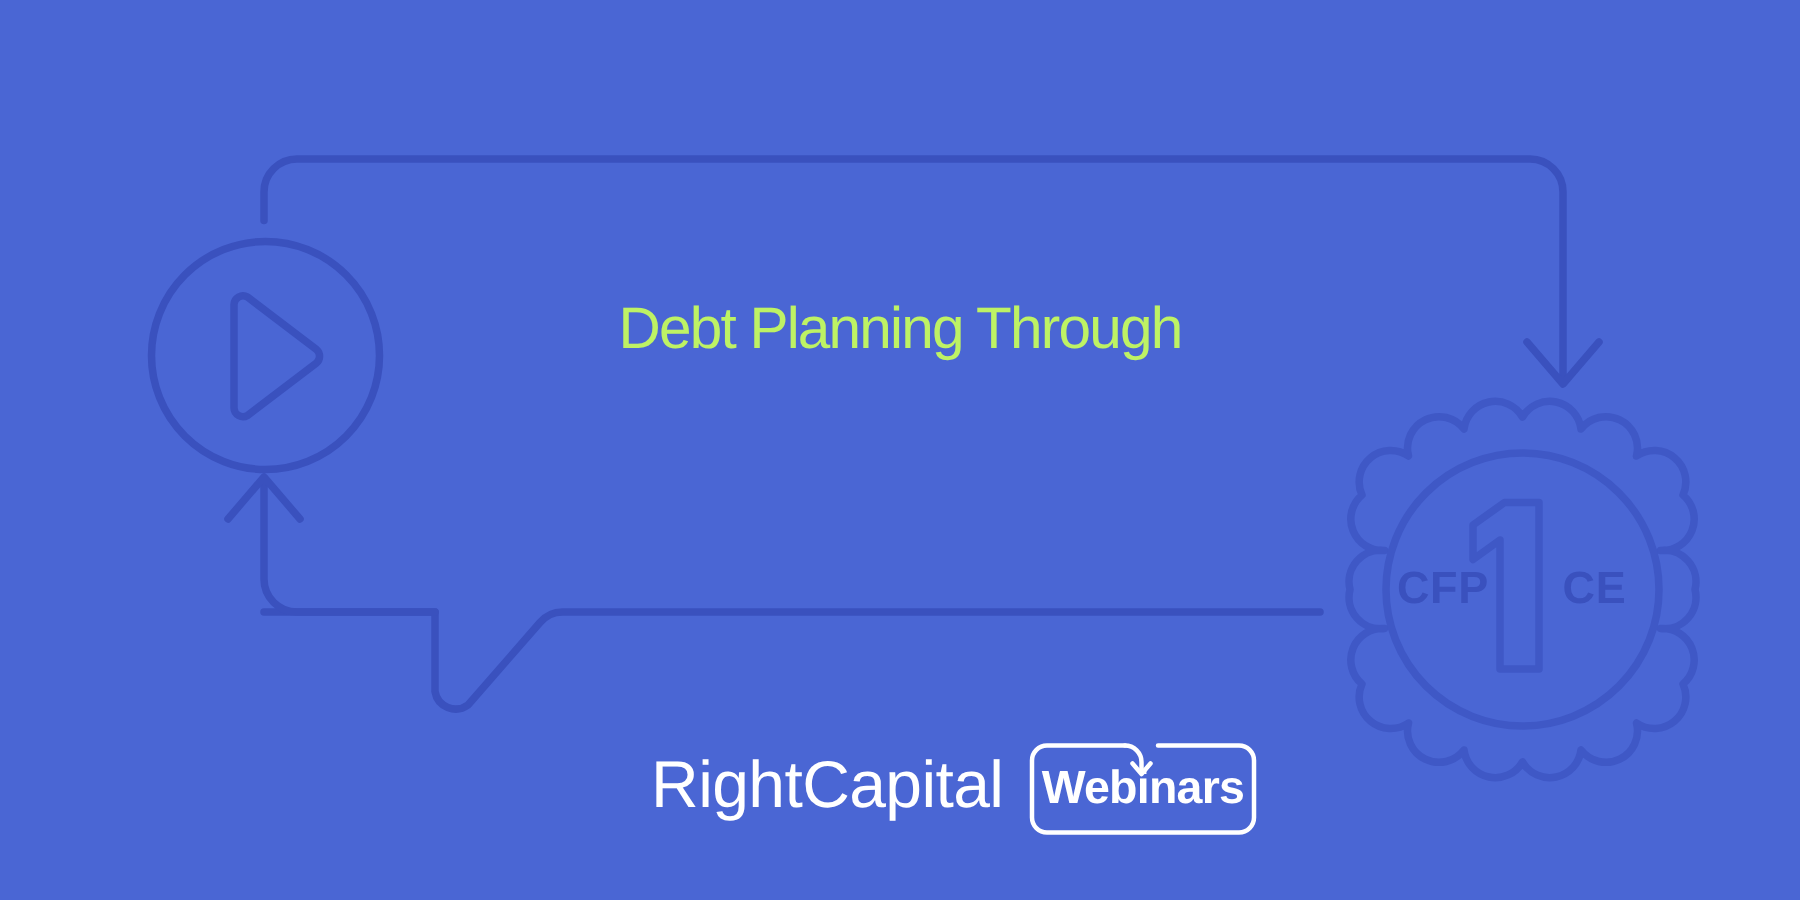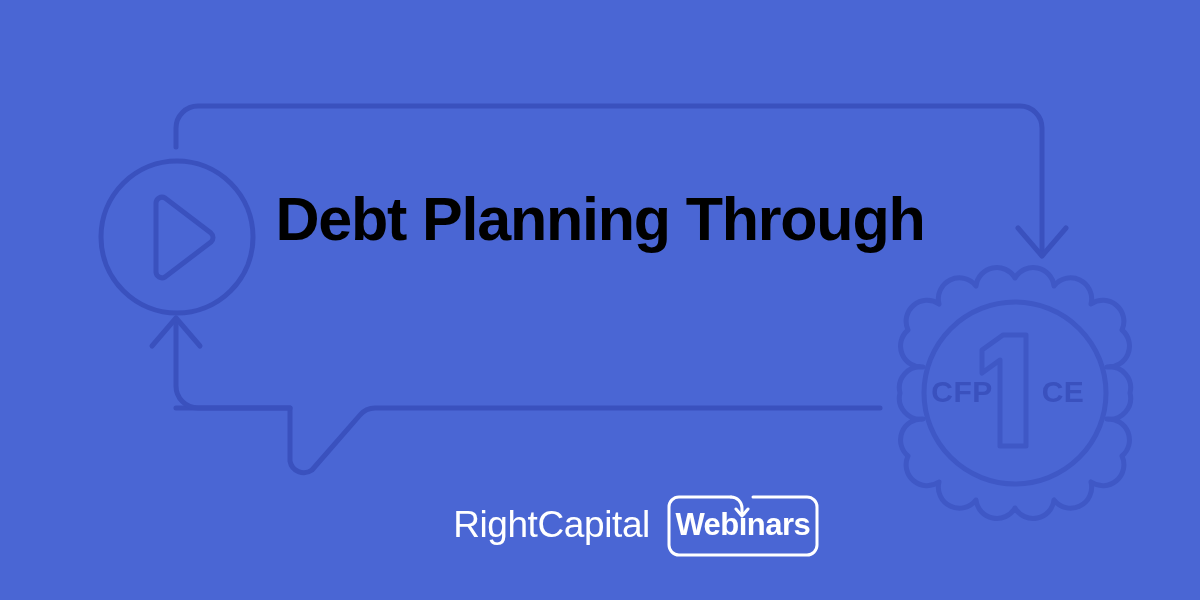--- a/index.html
+++ b/index.html
@@ -33,42 +33,42 @@
   #title-block {
     position: absolute;
     left: 255px;
     top: 178px;
     width: 690px;
     text-align: center;
     z-index: 5;
   }
   .title-line {
     display: block;
-    color: #000000;
-    font-size: 61px;
-    font-weight: bold;
+    color: #bef264;
+    font-size: 39px;
+    font-weight: normal;
     line-height: 83px;
     letter-spacing: -1.2px;
     white-space: nowrap;
   }
   
   #logo-lockup {
     position: absolute;
     left: 0;
     top: 493px;
     width: 1200px;
     height: 62px;
     display: flex;
     align-items: center;
     justify-content: center;
     z-index: 6;
   }
   #brand-wordmark {
     color: #ffffff;
-    font-size: 37px;
+    font-size: 44px;
     font-weight: 300;
     letter-spacing: -0.4px;
     line-height: 1;
     margin-right: 17px;
     white-space: nowrap;
     margin-left: 48px;
   }
   #webinars-chip {
     position: relative;
     width: 128px;

